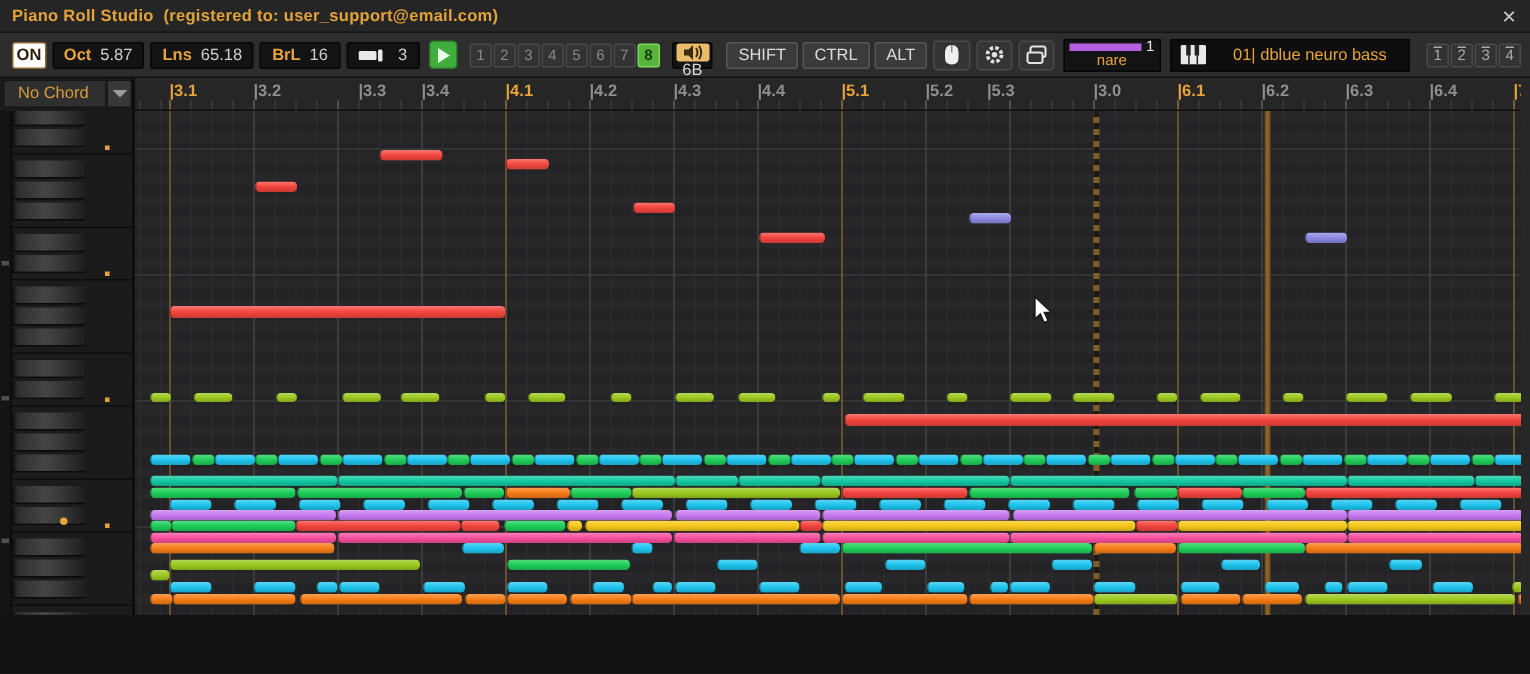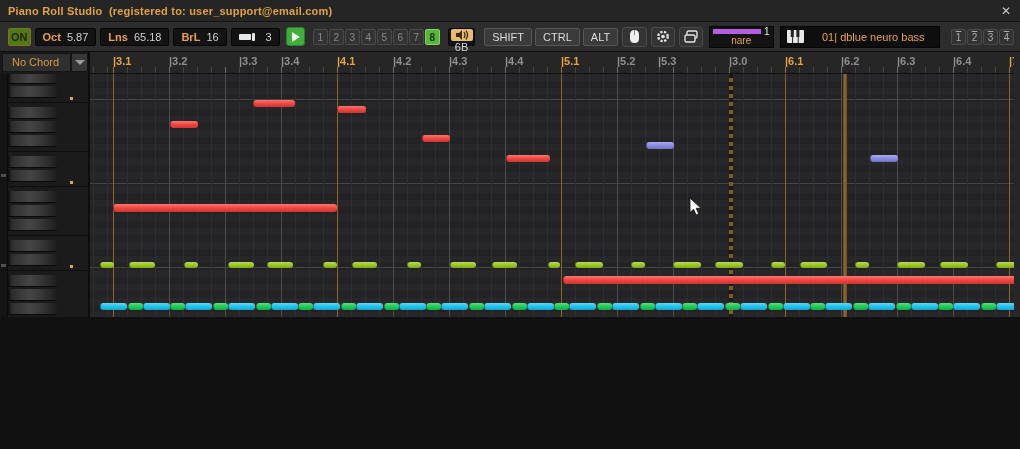--- a/index.html
+++ b/index.html
@@ -1,26 +1,26 @@
 <!DOCTYPE html>
 <html><head>
 <meta charset="utf-8">
 <style>
   html,body{margin:0;padding:0;background:#111;}
   *{box-sizing:border-box;font-family:"Liberation Sans","DejaVu Sans",sans-serif;}
-  .window{position:relative;width:1020px;height:317px;background:#232323;overflow:hidden;}
+  .window{position:relative;width:1020px;height:410px;background:#232323;overflow:hidden;}
 
   
   .titlebar{position:absolute;left:0;top:0;width:100%;height:22px;background:#252525;border-bottom:1px solid #141414;}
   .title{position:absolute;left:8px;top:0;line-height:22px;font-size:11px;font-weight:bold;color:#e2a33b;letter-spacing:.2px;white-space:pre;}
   .closebtn{position:absolute;right:6px;top:3px;width:16px;height:16px;color:#c9c9c9;font-size:12px;line-height:16px;text-align:center;cursor:default;}
 
   
   .toolbar{position:absolute;left:0;top:22px;width:100%;height:30px;background:#2d2d2d;border-bottom:1px solid #101010;display:flex;align-items:center;padding:0 6px 0 8px;gap:4px;}
-  .tb-on{width:27px;height:18px;background:#4d7c0f;border:1px solid #8a6a30;border-radius:2px;color:#2b1d05;font-size:11px;font-weight:bold;text-align:center;line-height:17px;}
+  .tb-on{width:27px;height:18px;background:#ffffff;border:1px solid #8a6a30;border-radius:2px;color:#2b1d05;font-size:11px;font-weight:bold;text-align:center;line-height:17px;}
   .tb-field{height:18px;background:#131313;border:1px solid #060606;border-radius:2px;display:flex;align-items:center;gap:6px;padding:0 7px;}
   .tb-field .lab{color:#e8a33b;font-size:11px;font-weight:bold;}
   .tb-field .val{color:#cfcfcf;font-size:11px;}
   .tb-brush{height:18px;width:56px;background:#131313;border:1px solid #060606;border-radius:2px;display:flex;align-items:center;justify-content:space-between;padding:0 7px;}
   .tb-brush .val{color:#cfcfcf;font-size:11px;}
   .tb-play{width:23px;height:19px;background:#3fae3c;border:1px solid #2d7d2b;border-radius:3px;display:flex;align-items:center;justify-content:center;margin:0 2px;}
   .tri{width:0;height:0;border-left:8px solid #eaffea;border-top:5px solid transparent;border-bottom:5px solid transparent;margin-left:2px;}
   .numbtn{width:15px;height:16px;background:#333;border:1px solid #4a4a4a;border-radius:2px;color:#8a8a8a;font-size:10px;text-align:center;line-height:15px;margin-right:1px;}
   .numbtn.active{background:#58b43a;border-color:#7ed85f;color:#123c0e;font-weight:bold;}
   .tb-speak{height:18px;background:#131313;border:1px solid #060606;border-radius:2px;display:flex;align-items:center;margin-left:3px;flex-direction:column;}

